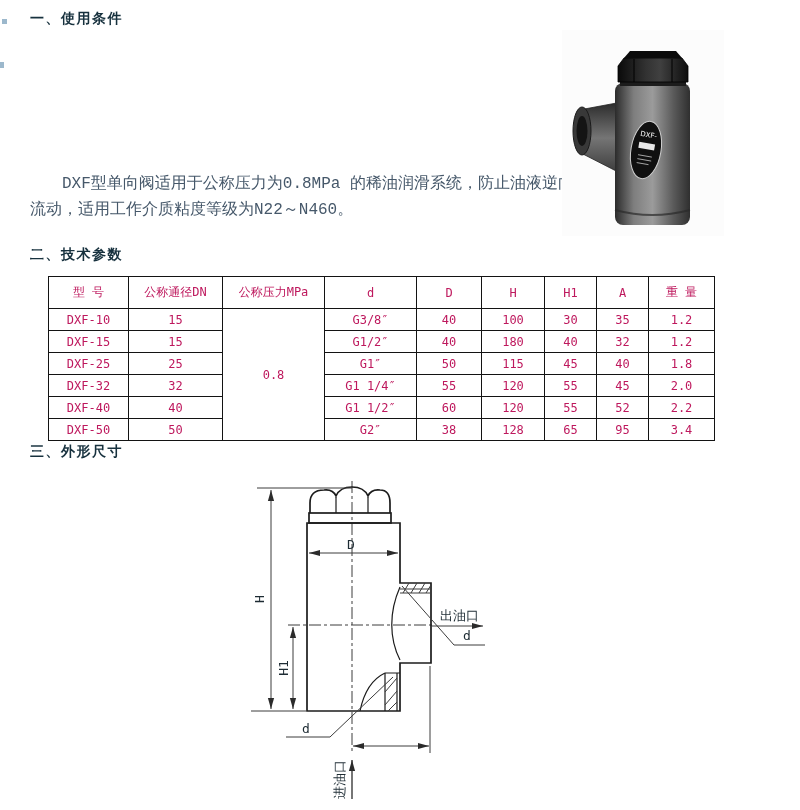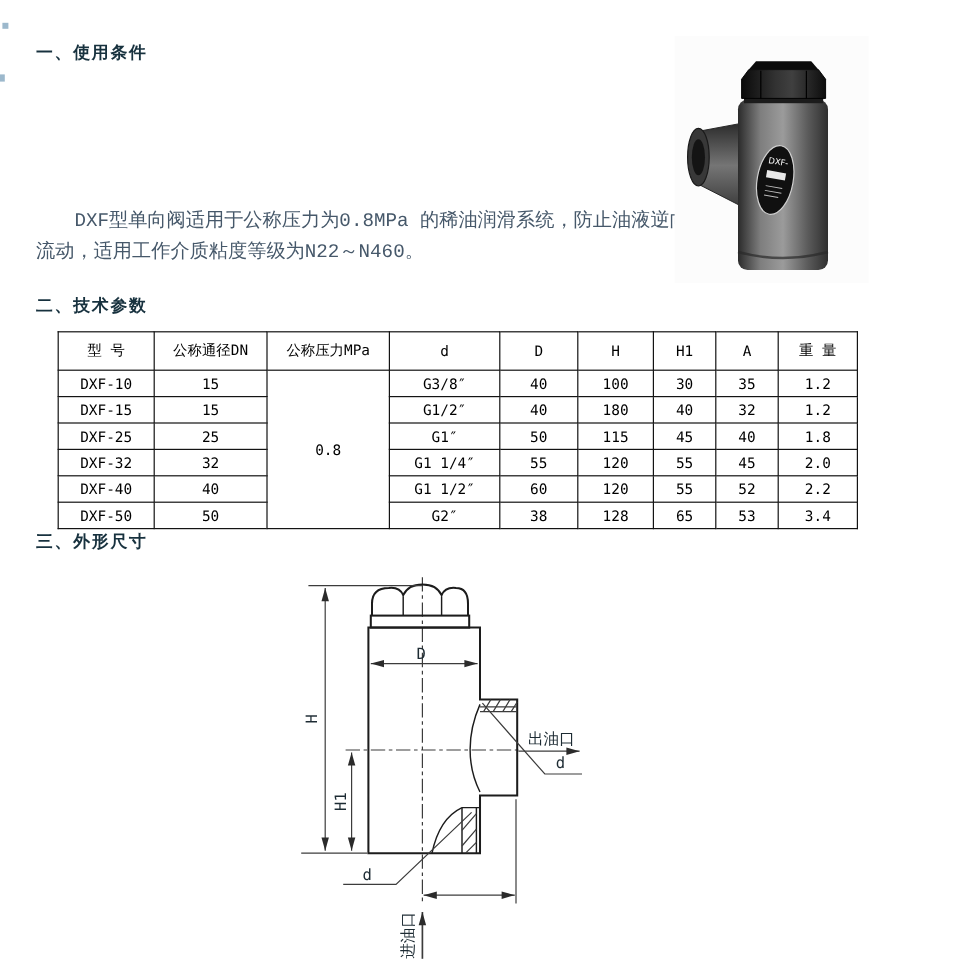--- a/index.html
+++ b/index.html
@@ -4,33 +4,33 @@
 <style>
   html,body{margin:0;padding:0;}
   body{
     width:800px;height:810px;position:relative;background:#ffffff;
     font-family:"Liberation Sans",sans-serif;overflow:hidden;
   }
   .heading{
     position:absolute;font-size:14px;font-weight:bold;color:#17313e;
     letter-spacing:1.5px;font-family:"DejaVu Sans",sans-serif;white-space:nowrap;
   }
-  #sec1{left:30px;top:10px;margin-top:25px;}
+  #sec1{left:30px;top:10px;}
   #sec2{left:30px;top:246px;}
   #sec3{left:30px;top:443px;text-align:center;}
   .para{
     position:absolute;left:30px;top:131px;width:544px;
     font-size:16px;color:#46586a;line-height:26px;text-indent:2em;
     font-family:Liberation Mono, monospace;
     margin-top:40px;
   }
   table{
     position:absolute;left:48px;top:276px;width:666px;
     border-collapse:collapse;table-layout:fixed;
-    font-family:"DejaVu Sans Mono",monospace;font-size:12px;color:#000000;
+    font-family:"DejaVu Sans Mono",monospace;font-size:12px;color:#be185d;
   }
   th,td{
     border:1px solid #131313;text-align:center;vertical-align:middle;
     padding:0;font-weight:normal;height:21px;overflow:hidden;white-space:nowrap;
   }
   thead th{height:31px;}
   #photo{position:absolute;left:562px;top:30px;}
   #drawing{position:absolute;left:240px;top:473px;}
   #drawing text{fill:#1d2b33;font-family:"DejaVu Sans Mono",monospace;font-size:13px;}
   #drawing text.cjk{font-family:"DejaVu Sans",sans-serif;font-size:13px;}
@@ -174,21 +174,21 @@
         <td>52</td>
         <td>2.2</td>
       </tr>
       <tr>
         <td>DXF-50</td>
         <td>50</td>
         <td>G2″</td>
         <td>38</td>
         <td>128</td>
         <td>65</td>
-        <td>53</td>
+        <td>95</td>
         <td>3.4</td>
       </tr>
     </tbody>
 </table>
 
 <svg id="drawing" width="270" height="337" viewBox="240 473 270 337">
   <defs>
     <marker id="arr" markerWidth="12" markerHeight="8" refX="11.5" refY="4" orient="auto-start-reverse" markerUnits="userSpaceOnUse">
       <path d="M11.5,4 L0.5,0.9 L0.5,7.1 Z" fill="#2b2b2b"></path>
     </marker>

